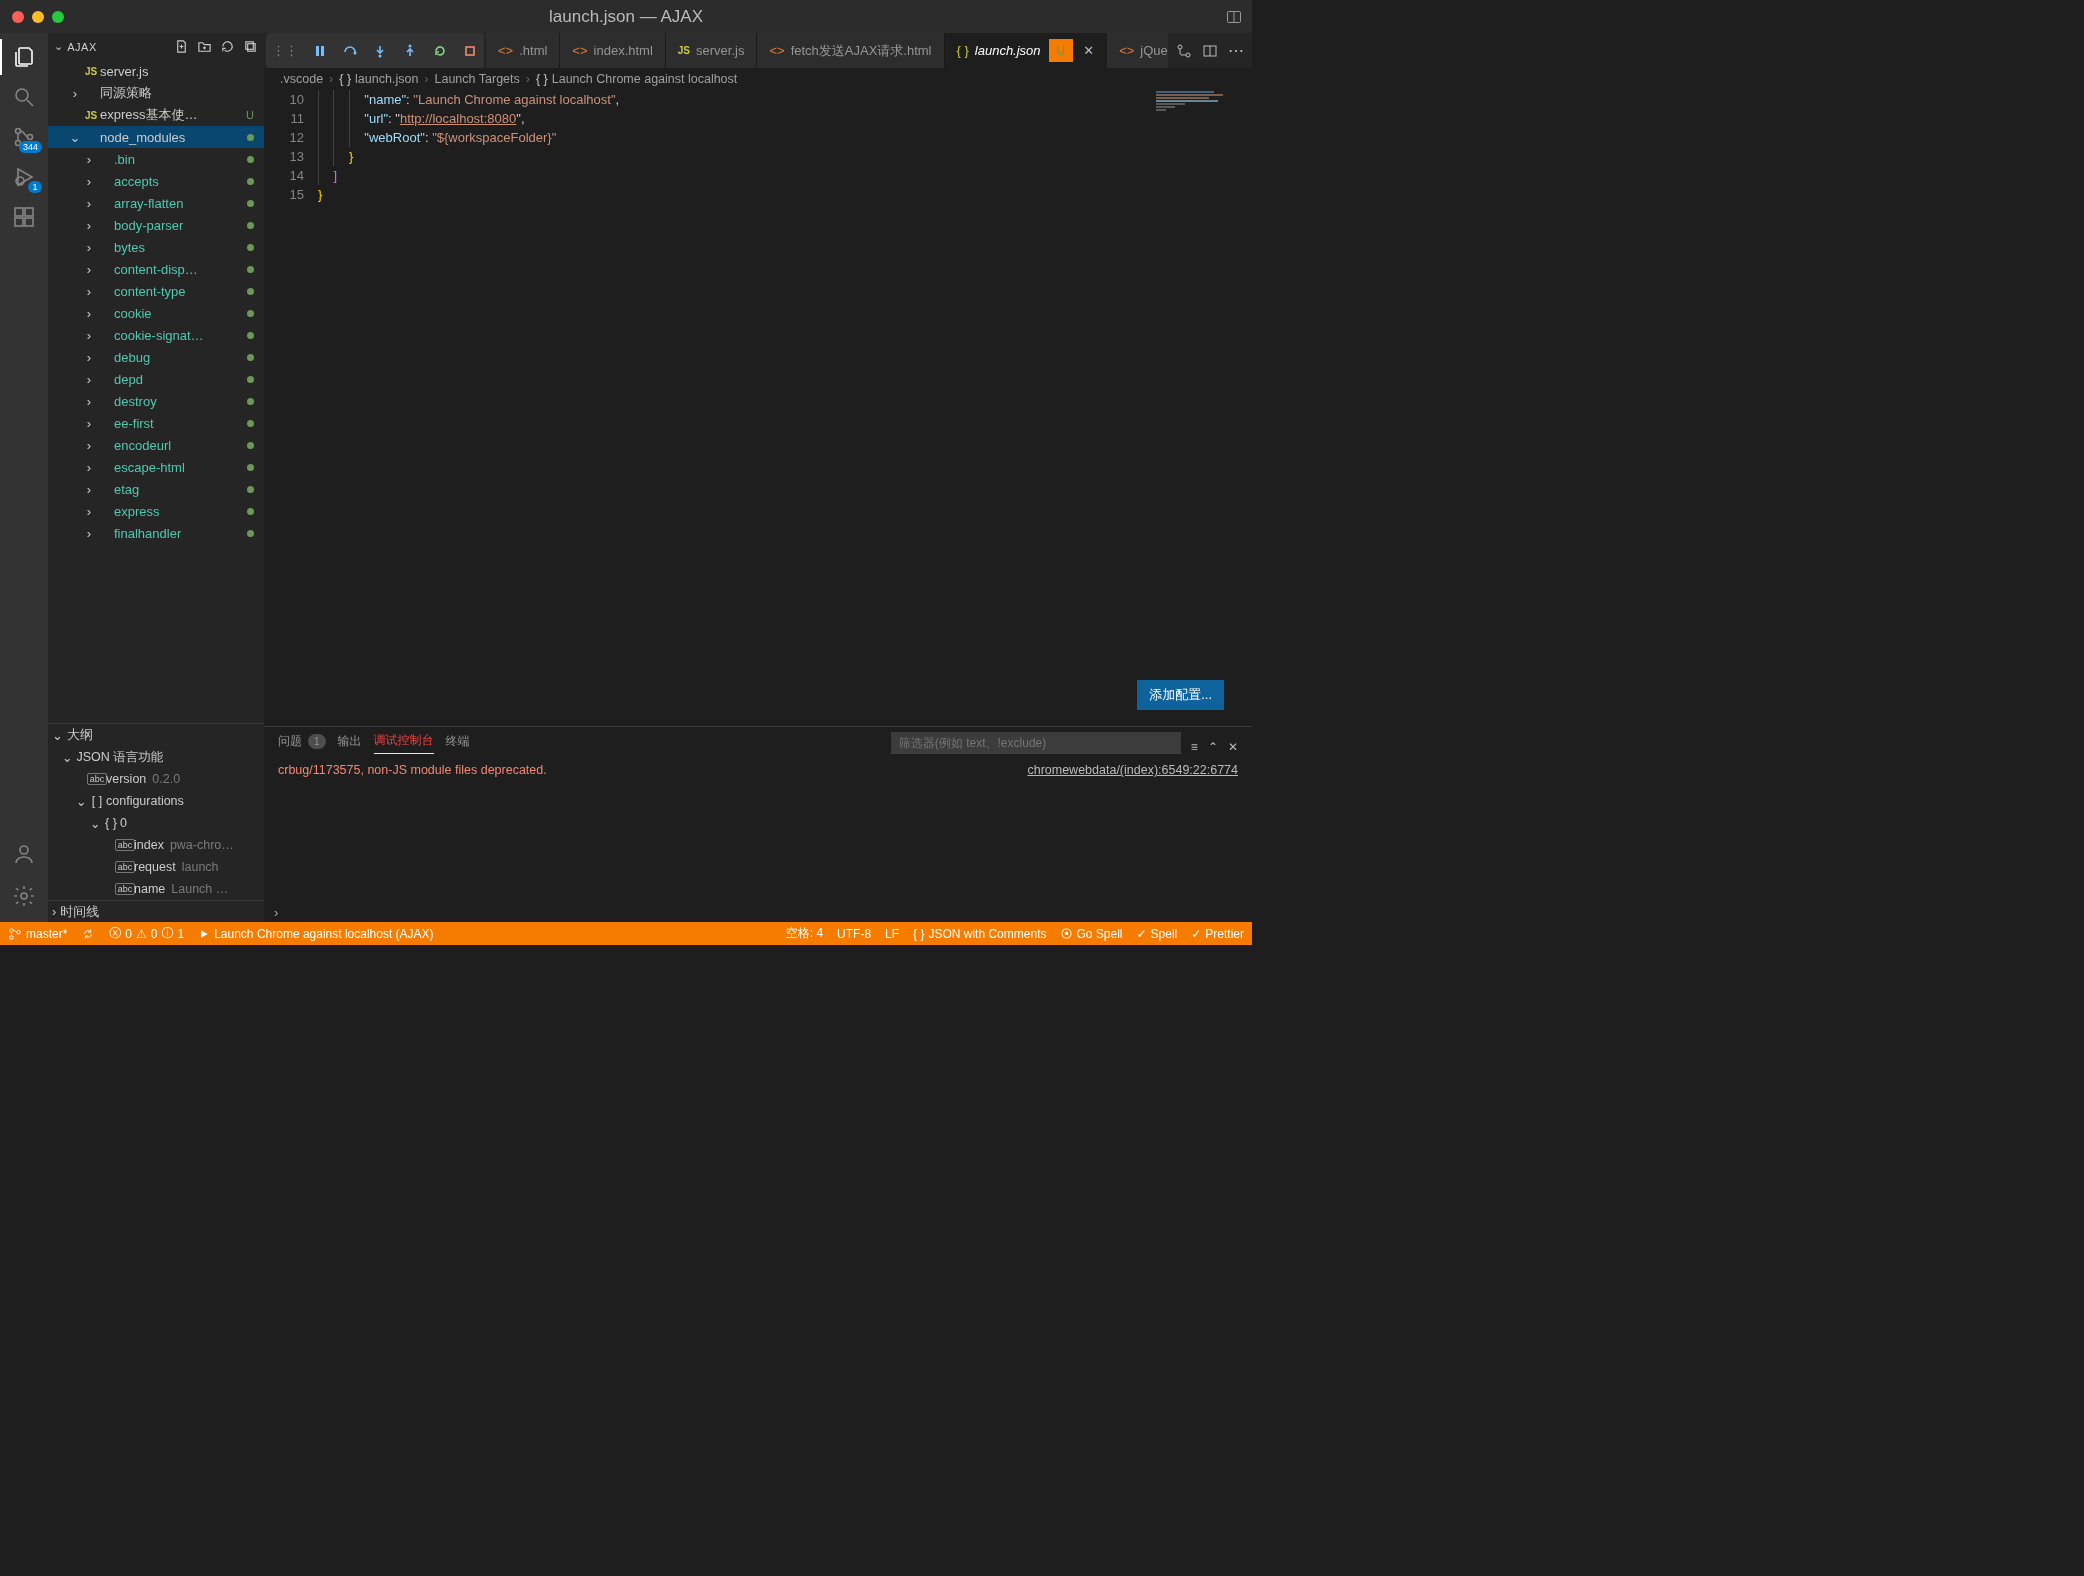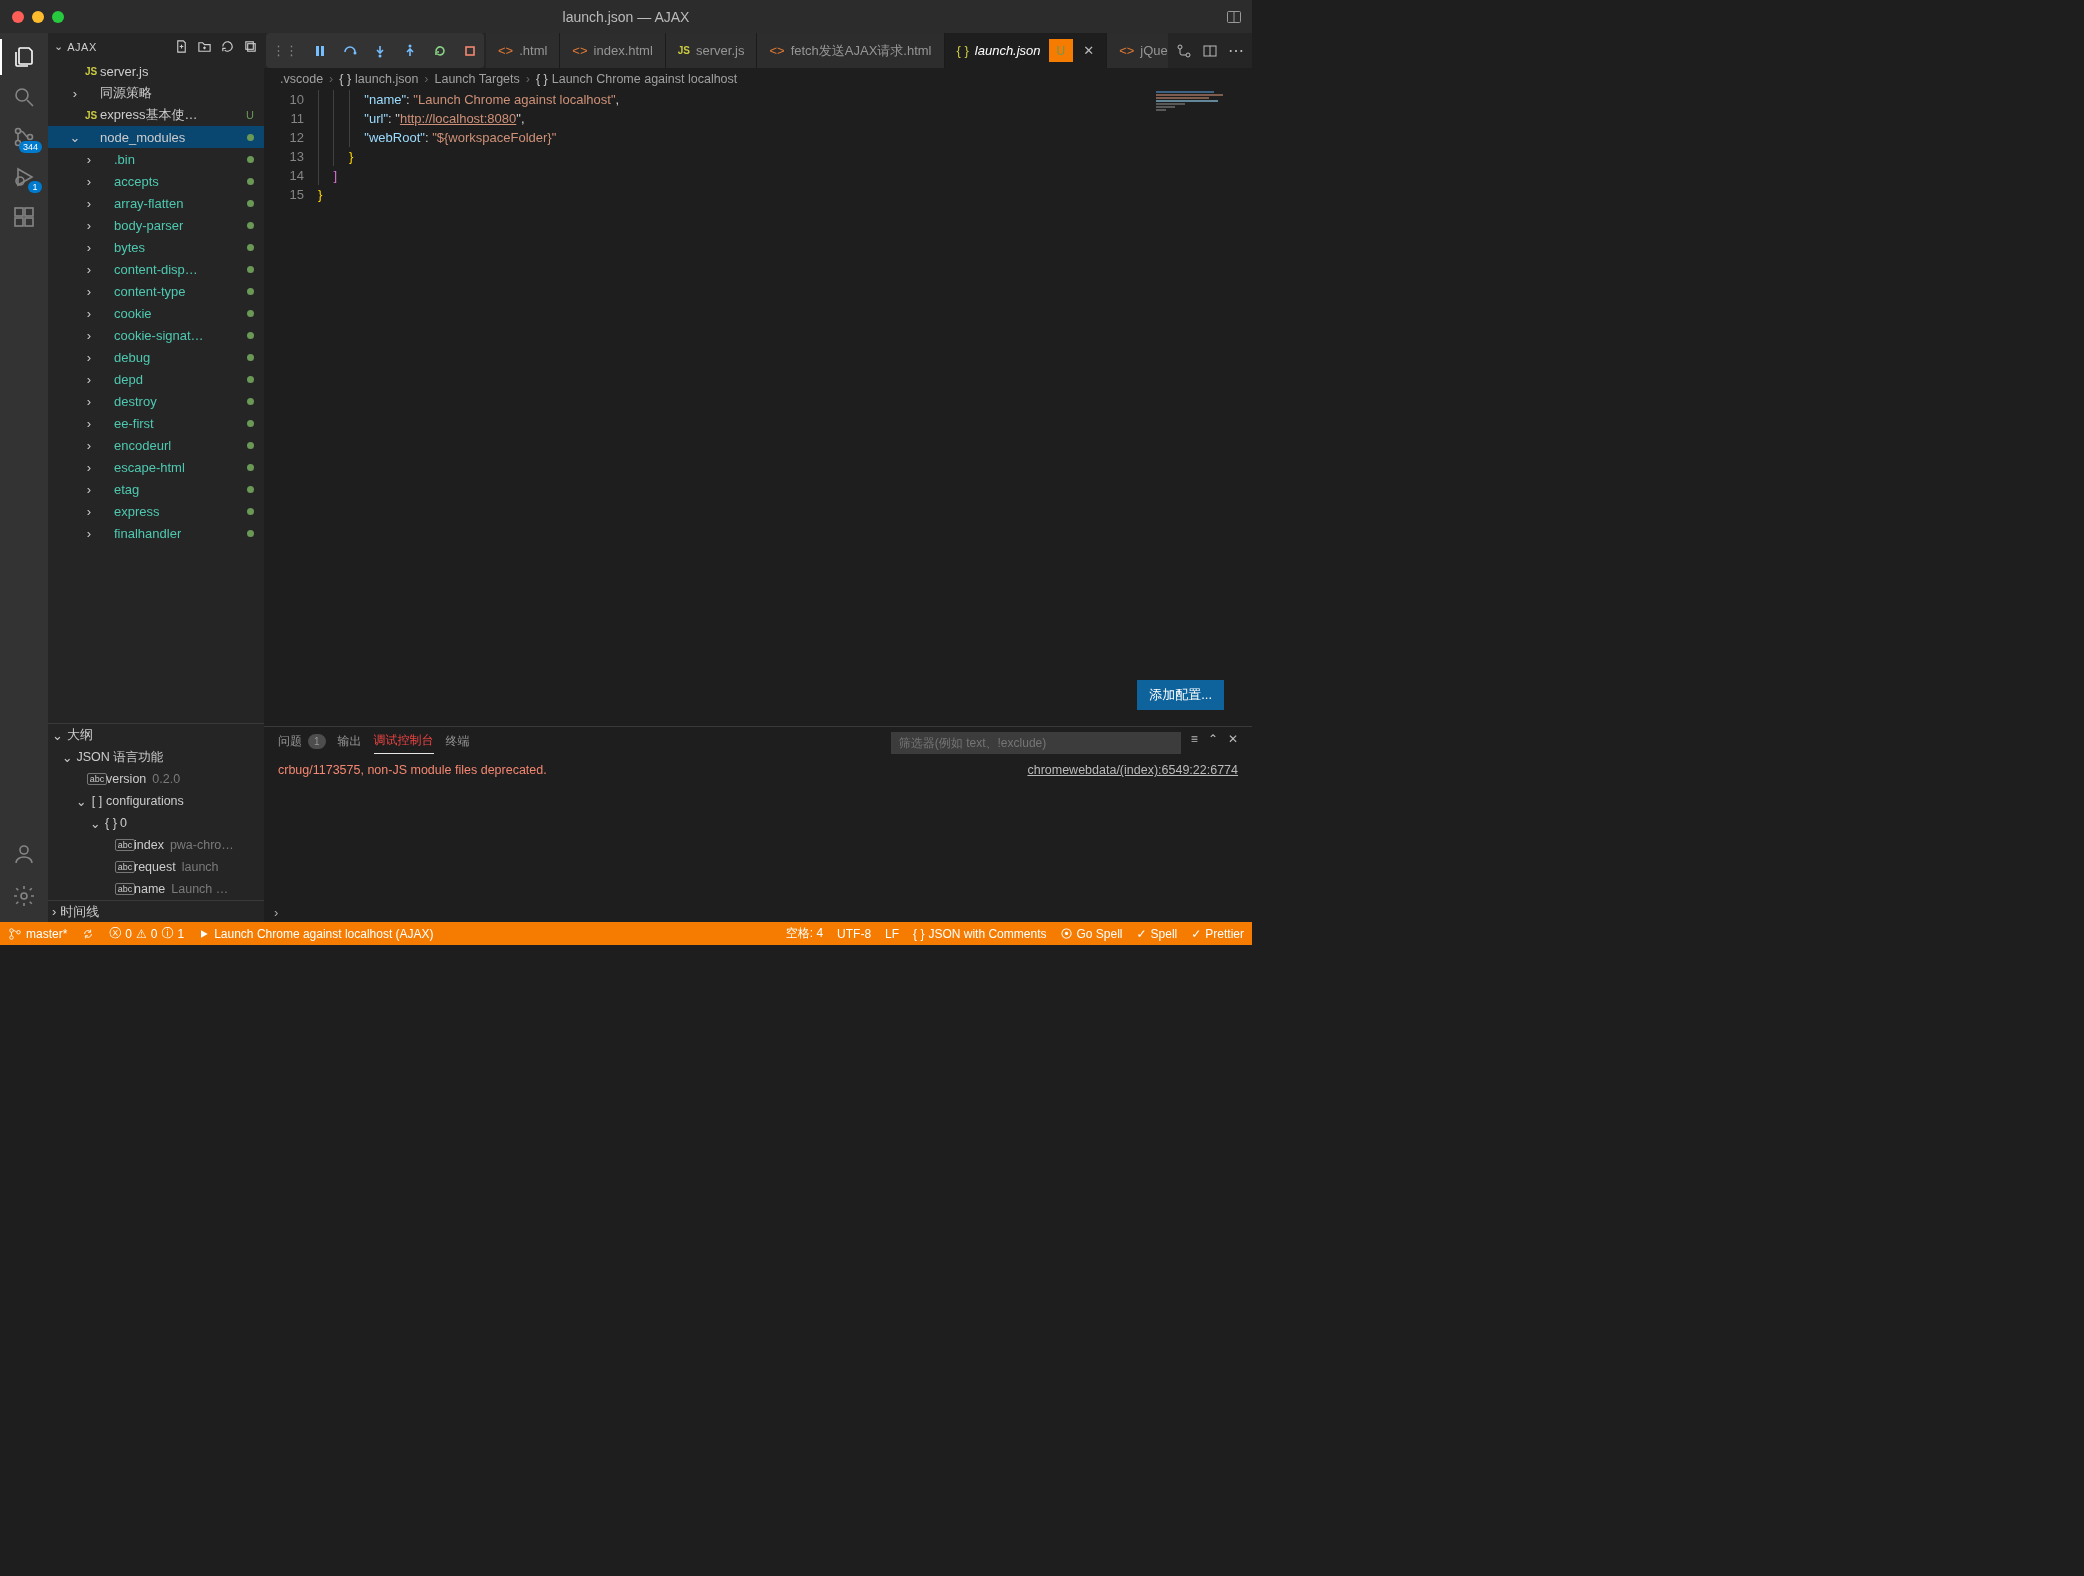--- a/index.html
+++ b/index.html
@@ -24,21 +24,21 @@
   }
   *{box-sizing:border-box;font-family:-apple-system,BlinkMacSystemFont,"Segoe UI",Helvetica,Arial,sans-serif;}
   html,body{margin:0;padding:0;height:100%;width:100%;}
   body{background:var(--bg);color:var(--fg);font-size:13px;overflow:hidden;}
   .window{width:1252px;height:945px;display:flex;flex-direction:column;position:relative;}
 
   .titlebar{height:33px;background:var(--bg-title);display:flex;align-items:center;position:relative;}
   .traffic{display:flex;gap:8px;padding-left:12px;}
   .tl{width:12px;height:12px;border-radius:50%;}
   .tl.r{background:#ff5f56;} .tl.y{background:#ffbd2e;} .tl.g{background:#27c93f;}
-  .title-text{position:absolute;left:0;right:0;text-align:center;font-size:14px;color:#bbb;}
+  .title-text{position:absolute;left:0;right:0;text-align:center;font-size:17px;color:#bbb;}
   .title-right{margin-left:auto;margin-right:10px;}
   .title-right svg{width:16px;height:16px;}
 
   .body{flex:1;display:flex;min-height:0;}
   .activity{width:48px;background:var(--bg-activity);display:flex;flex-direction:column;align-items:center;padding-top:10px;gap:12px;}
   .activity .bottom{margin-top:auto;margin-bottom:12px;display:flex;flex-direction:column;gap:14px;align-items:center;}
   .act-icon{width:28px;height:28px;display:flex;align-items:center;justify-content:center;position:relative;cursor:pointer;}
   .act-icon svg{width:24px;height:24px;stroke:#858585;fill:none;stroke-width:1.6;}
   .act-icon.active svg{stroke:#fff;}
   .act-icon.active::before{content:"";position:absolute;left:-10px;top:-4px;bottom:-4px;width:2px;background:#fff;}
@@ -102,21 +102,21 @@
   .minimap{position:absolute;top:0;right:0;width:96px;height:100%;opacity:.55;overflow:hidden;}
   .mm-line{height:2px;margin:1px 0;background:#888;}
 
   .add-config-btn{position:absolute;right:28px;bottom:16px;background:var(--btn);color:#fff;padding:6px 12px;font-size:13px;cursor:pointer;}
 
   .panel{height:196px;border-top:1px solid #3a3a3a;display:flex;flex-direction:column;background:#1e1e1e;}
   .panel-tabs{display:flex;align-items:center;height:32px;padding:0 14px;gap:12px;font-size:12px;color:#969696;}
   .panel-tabs .pt{cursor:pointer;display:flex;align-items:center;gap:6px;padding-bottom:4px;}
   .panel-tabs .pt.active{color:#ef4444;border-bottom:1px solid #e7e7e7;}
   .pt-badge{background:#4d4d4d;border-radius:10px;padding:0 6px;font-size:10px;line-height:15px;}
-  .panel-right{margin-left:auto;display:flex;align-items:flex-start;gap:10px;}
+  .panel-right{margin-left:auto;display:flex;align-items:flex-end;gap:10px;}
   .panel-filter{background:#3c3c3c;color:#ccc;border:none;height:22px;width:290px;padding:0 8px;font-size:12px;}
   .panel-body{flex:1;padding:4px 14px;font-family:Menlo,Consolas,monospace;font-size:12.5px;display:flex;justify-content:space-between;}
   .panel-msg{color:#f48771;}
   .panel-src{color:#bbb;text-decoration:underline;cursor:pointer;}
   .panel-crumb{height:20px;display:flex;align-items:center;padding-left:10px;color:#aaa;}
 
   .status{height:23px;background:var(--bg-status);display:flex;align-items:center;color:#fff;font-size:12px;padding:0 8px;gap:14px;}
   .status .sitem{display:flex;align-items:center;gap:4px;cursor:pointer;white-space:nowrap;}
   .status .spacer{margin-left:auto;}
   svg{display:block;}

